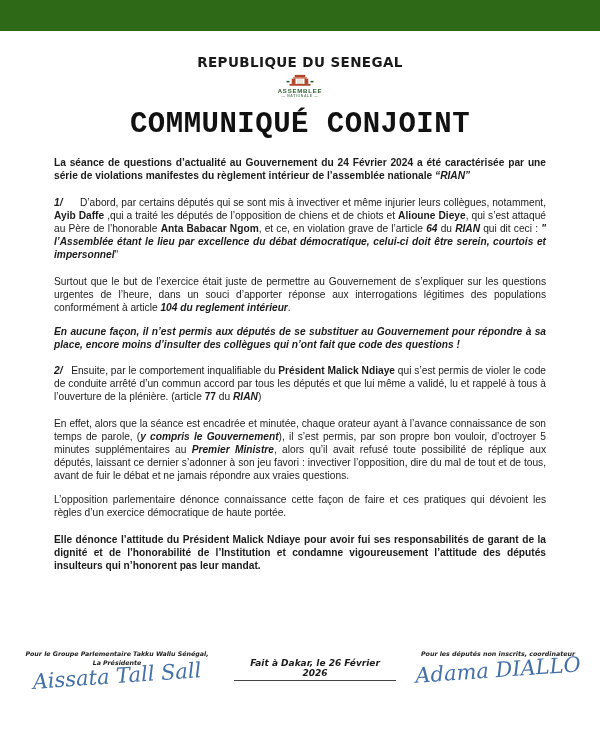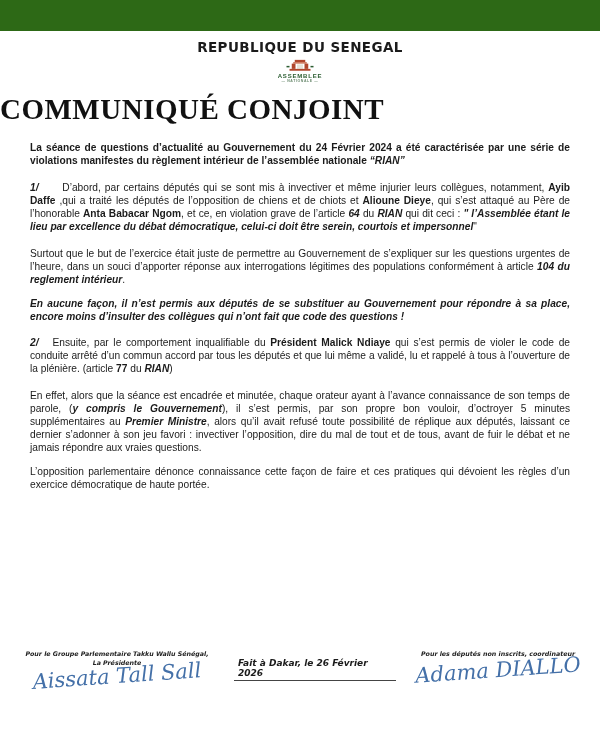--- a/index.html
+++ b/index.html
@@ -4,61 +4,61 @@
 <style>
   html,body{margin:0;padding:0;background:#ffffff;}
   .page{
     width:600px;height:750px;position:relative;overflow:hidden;background:#ffffff;
     font-family:"Liberation Sans",sans-serif;color:#1b1b1b;
   }
   .banner{
     height:31px;width:100%;
     background:var(--banner-green,#2d6916);
   }
-  .header{text-align:center;padding-top:8px;}
+  .header{text-align:center;padding-top:23px;}
   .country{
     font-size:13.5px;font-weight:bold;letter-spacing:.4px;
     font-family:"DejaVu Sans",sans-serif;
   }
   .motto{
     font-size:7.5px;font-weight:bold;font-style:italic;margin-top:3px;
     font-family:"DejaVu Sans",sans-serif;
   }
   .logo{margin-top:4px;line-height:1;}
   .logo svg{display:block;margin:0 auto;}
   .logo-line1{
     font-size:6px;font-weight:bold;letter-spacing:.8px;color:var(--logo-green,#2a5c30);
     margin-top:1px;
   }
   .logo-line2{
     font-size:3.5px;font-weight:bold;letter-spacing:.6px;color:#6a8a6e;margin-top:1px;
   }
   .doc-title{
-    text-align:left;margin-top:9px;
-    font-family:Liberation Serif, serif;font-weight:bold;
+    text-align:center;margin-top:9px;
+    font-family:Liberation Mono, monospace;font-weight:bold;
     font-size:29px;letter-spacing:.5px;color:#111;
   }
   .body-text{
-    padding:0 30px;margin-top:15px;
+    padding:0 54px;margin-top:15px;
   }
   .body-text p{
     margin:0 0 11px 0;font-size:10.2px;line-height:13px;text-align:justify;
   }
   .seg-b{font-weight:bold;}
   .seg-i{font-style:italic;}
   p.intro-bold{font-weight:bold;margin-bottom:14px;}
   p.bold-italic{font-weight:bold;font-style:italic;margin-bottom:13px;}
   p.bold{font-weight:bold;}
   p.gap{margin-bottom:14px;}
   .sig-row{
     position:absolute;left:0;top:650px;width:100%;
     display:flex;align-items:flex-start;
   }
   .sig-left{width:39%;text-align:center;}
-  .sig-center{width:27%;text-align:left;padding-top:8px;}
+  .sig-center{width:27%;text-align:center;padding-top:8px;}
   .sig-right{width:34%;text-align:center;}
   .sig-caption{
     font-size:6.3px;font-weight:bold;font-style:italic;line-height:1.35;color:#222;
     font-family:"DejaVu Sans",sans-serif;
   }
   .sig-name{
     color:var(--signature-blue,#4470a8);
     font-family:"DejaVu Serif",serif;font-style:italic;
     transform:rotate(-4deg);
   }
@@ -100,20 +100,21 @@
   <div class="doc-title">COMMUNIQUÉ CONJOINT</div>
 
   <div class="body-text">
     <p class="intro-bold"><span class="seg-b">La séance de questions d’actualité au Gouvernement du 24 Février 2024 a été caractérisée par une série de violations manifestes du règlement intérieur de l’assemblée nationale </span><span class="seg-b seg-i">“RIAN”</span></p>
     <p class="gap"><span class="seg-b seg-i">1/</span><span>&nbsp;&nbsp;&nbsp;&nbsp;&nbsp;&nbsp;D’abord, par certains députés qui se sont mis à invectiver et même injurier leurs collègues, notamment, </span><span class="seg-b">Ayib Daffe</span><span> ,qui a traité les députés de l’opposition de chiens et de chiots et </span><span class="seg-b">Alioune Dieye</span><span>, qui s’est attaqué au Père de l’honorable </span><span class="seg-b">Anta Babacar Ngom</span><span>, et ce, en violation grave de l’article </span><span class="seg-b seg-i">64</span><span> du </span><span class="seg-b seg-i">RIAN</span><span> qui dit ceci :  </span><span class="seg-b seg-i">" l’Assemblée étant le lieu par excellence du débat démocratique, celui-ci doit être serein, courtois et impersonnel</span><span>"</span></p>
     <p><span>Surtout que le but de l’exercice était juste de permettre au Gouvernement de s’expliquer sur les questions urgentes de l’heure, dans un souci d’apporter réponse aux interrogations légitimes des populations conformément à article </span><span class="seg-b seg-i">104 du reglement intérieur</span><span>.</span></p>
     <p class="bold-italic"><span>En aucune façon, il n’est permis aux députés de se substituer au Gouvernement pour répondre à sa place, encore moins d’insulter des collègues qui n’ont fait que code des questions !</span></p>
     <p class="gap"><span class="seg-b seg-i">2/</span><span>&nbsp;&nbsp;&nbsp;Ensuite, par le comportement inqualifiable du </span><span class="seg-b">Président Malick Ndiaye</span><span> qui s’est permis de violer le code de conduite arrêté d’un commun accord par tous les députés et que lui même a validé, lu et rappelé à tous  à l’ouverture  de la plénière.  (article </span><span class="seg-b">77</span><span> du </span><span class="seg-b seg-i">RIAN</span><span>)</span></p>
     <p><span>En effet, alors que la séance est encadrée et minutée, chaque orateur ayant à l’avance connaissance  de son temps de parole, (</span><span class="seg-b seg-i">y compris le Gouvernement</span><span>), il s’est permis, par son propre bon vouloir, d’octroyer 5 minutes supplémentaires au </span><span class="seg-b seg-i">Premier Ministre</span><span>, alors qu’il avait refusé toute possibilité de réplique aux députés, laissant ce dernier s’adonner à son jeu favori : invectiver l’opposition, dire du mal de tout et de tous, avant de fuir le débat et ne jamais répondre aux vraies questions.</span></p>
     <p class="gap"><span>L’opposition parlementaire dénonce connaissance cette façon de faire et ces pratiques qui dévoient les règles d’un exercice démocratique de haute portée.</span></p>
+    <p class="bold"><span>Elle dénonce l’attitude du Président Malick Ndiaye pour avoir fui ses responsabilités de garant de la dignité et de l’honorabilité de l’Institution et condamne vigoureusement l’attitude des députés insulteurs qui n’honorent pas leur mandat.</span></p>
   </div>
 
   <div class="sig-row">
     <div class="sig-left">
       <div class="sig-caption">Pour le Groupe Parlementaire Takku Wallu Sénégal,</div>
       <div class="sig-caption">La Présidente</div>
       <div class="sig-name left-name">Aissata Tall Sall</div>
     </div>
     <div class="sig-center">
       <span class="date-line">Fait à Dakar, le 26 Février 2026</span>

